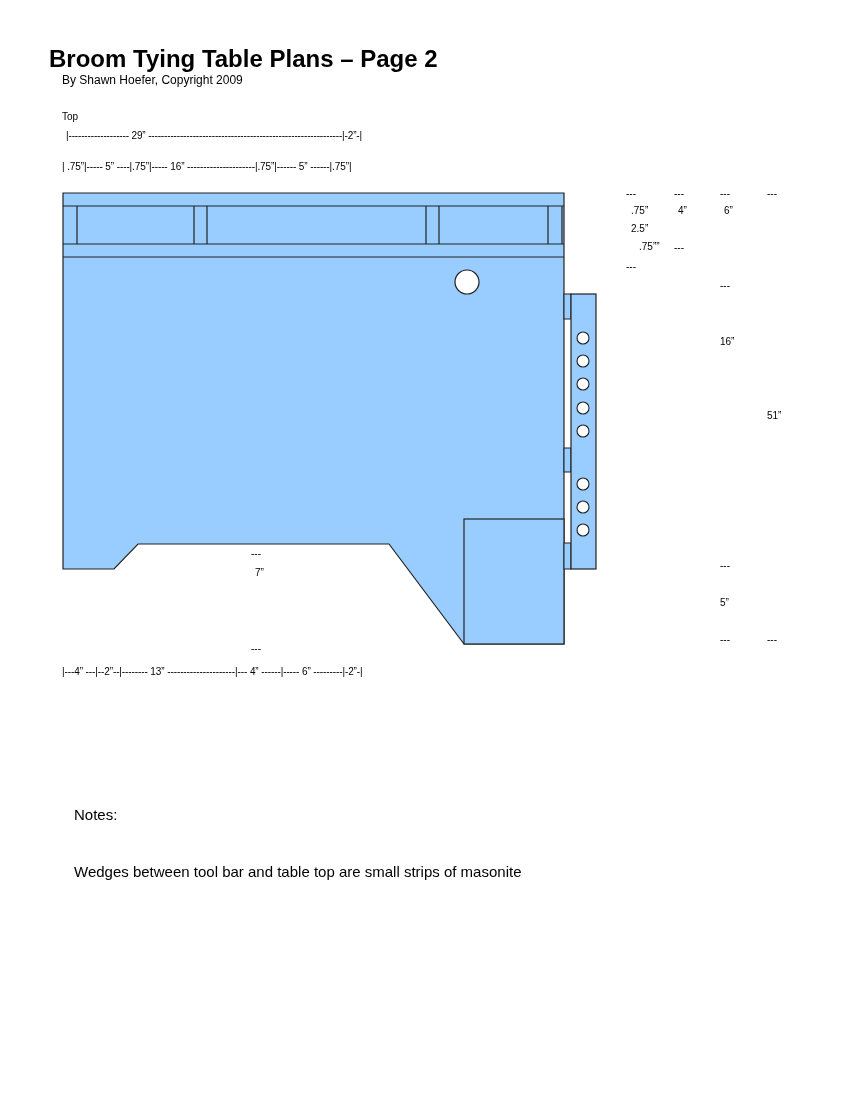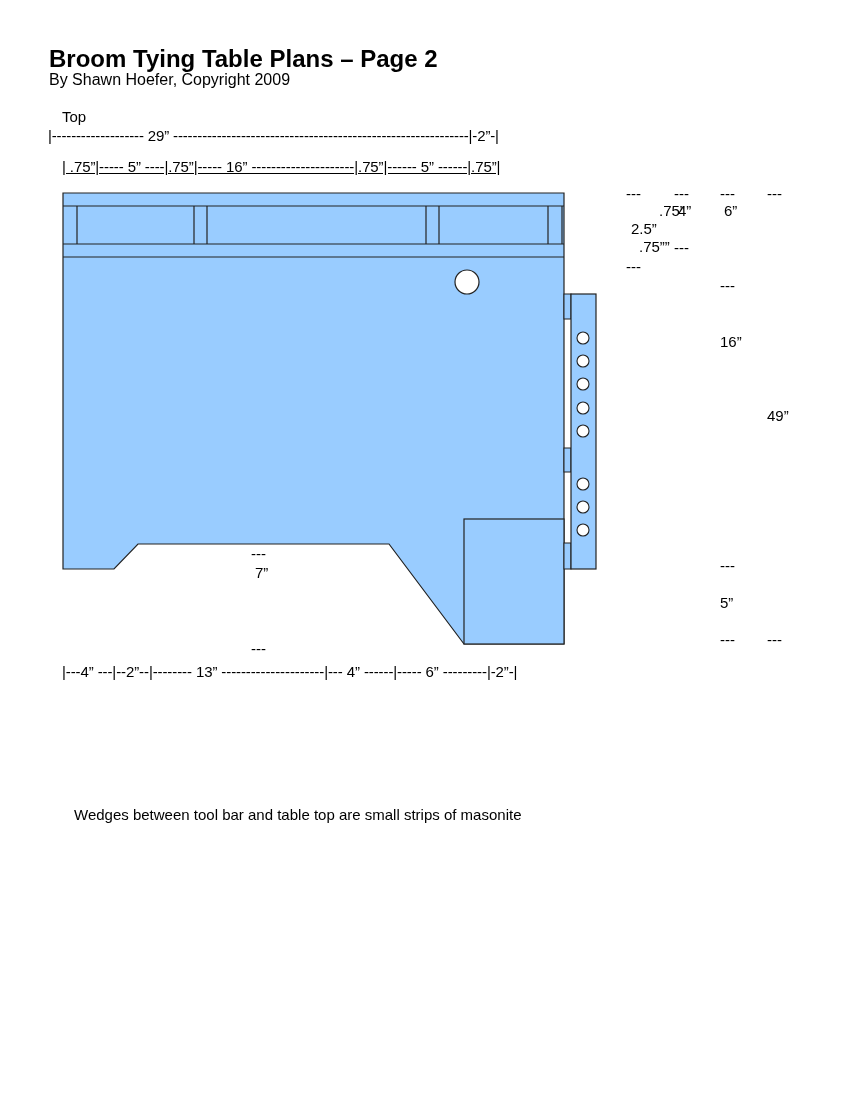--- a/index.html
+++ b/index.html
@@ -1,34 +1,34 @@
 <!DOCTYPE html>
 <html><head>
   <meta charset="utf-8">
   <style>
     html, body { margin: 0; padding: 0; background: #ffffff; }
     body { width: 850px; height: 1100px; position: relative; overflow: hidden;
            font-family: "Liberation Sans", sans-serif; color: #000; }
     .abs { position: absolute; white-space: pre; }
     .title { left: 49px; top: 45px; font-size: 24px; font-weight: bold; line-height: 28px; }
-    .subtitle { left: 49px; top: 73px; font-size: 16px; line-height: 14px; }
-    .lbl { font-size: 15px; line-height: 17px; }
+    .subtitle { left: 62px; top: 73px; font-size: 12px; line-height: 14px; }
+    .lbl { font-size: 10px; line-height: 17px; }
     svg.drawing { position: absolute; left: 0; top: 0; }
     .notes { left: 74px; top: 769px; font-size: 15px; line-height: 18.7px; }
     .notes div { white-space: pre; }
   </style>
 </head>
 <body>
 
 <div class="abs title">Broom Tying Table Plans – Page 2</div>
 <div class="abs subtitle">By Shawn Hoefer, Copyright 2009</div>
 
 <div class="abs lbl" style="left:62px; top:108px;">Top</div>
-<div class="abs lbl" style="left:48px; top:127px; letter-spacing:-0.15px;">|------------------- 29” -------------------------------------------------------------|-2”-|</div>
-<div class="abs lbl" style="left:62px; top:158px; letter-spacing:-0.1px;text-decoration:underline;">| .75”|----- 5” ----|.75”|----- 16” ---------------------|.75”|------ 5” ------|.75”|</div>
+<div class="abs lbl" style="left:66px; top:127px; letter-spacing:-0.15px;">|------------------- 29” -------------------------------------------------------------|-2”-|</div>
+<div class="abs lbl" style="left:62px; top:158px; letter-spacing:-0.1px;">| .75”|----- 5” ----|.75”|----- 16” ---------------------|.75”|------ 5” ------|.75”|</div>
 
 <svg class="drawing" width="850" height="1100" viewBox="0 0 850 1100">
 
   <path d="M63,193 L564,193 L564,644 L464,644 L389,544 L138,544 L114,569 L63,569 Z" fill="#99CCFF" stroke="#222" stroke-width="1.2"></path>
 
   <line x1="63" y1="206" x2="564" y2="206" stroke="#222" stroke-width="1.2"></line>
   <line x1="63" y1="244" x2="564" y2="244" stroke="#222" stroke-width="1.2"></line>
   <line x1="63" y1="257" x2="564" y2="257" stroke="#222" stroke-width="1.2"></line>
 
   <line x1="77" y1="206" x2="77" y2="244" stroke="#222" stroke-width="1.2"></line>
@@ -55,40 +55,41 @@
     <circle cx="583" cy="408" r="6" fill="#fff" stroke="#222" stroke-width="1.1"></circle>
     <circle cx="583" cy="431" r="6" fill="#fff" stroke="#222" stroke-width="1.1"></circle>
     <circle cx="583" cy="484" r="6" fill="#fff" stroke="#222" stroke-width="1.1"></circle>
     <circle cx="583" cy="507" r="6" fill="#fff" stroke="#222" stroke-width="1.1"></circle>
     <circle cx="583" cy="530" r="6" fill="#fff" stroke="#222" stroke-width="1.1"></circle>
   </g>
 </svg>
 
 <div id="side-dims">
     <div class="abs lbl" style="left: 626px; top: 185px;">---</div>
-    <div class="abs lbl" style="left: 631px; top: 202px; margin-left: 28px;">.75”</div>
+    <div class="abs lbl" style="left: 631px; top: 202px;">.75”</div>
     <div class="abs lbl" style="left: 631px; top: 220px;">2.5”</div>
     <div class="abs lbl" style="left: 631px; top: 238px; margin-left: 8px;">.75””</div>
     <div class="abs lbl" style="left: 626px; top: 258px;">---</div>
     <div class="abs lbl" style="left: 674px; top: 185px;">---</div>
     <div class="abs lbl" style="left: 678px; top: 202px;">4”</div>
     <div class="abs lbl" style="left: 674px; top: 239px;">---</div>
     <div class="abs lbl" style="left: 720px; top: 185px;">---</div>
     <div class="abs lbl" style="left: 724px; top: 202px;">6”</div>
     <div class="abs lbl" style="left: 720px; top: 277px;">---</div>
     <div class="abs lbl" style="left: 720px; top: 333px;">16”</div>
     <div class="abs lbl" style="left: 720px; top: 557px;">---</div>
     <div class="abs lbl" style="left: 720px; top: 594px;">5”</div>
     <div class="abs lbl" style="left: 720px; top: 631px;">---</div>
     <div class="abs lbl" style="left: 767px; top: 185px;">---</div>
-    <div class="abs lbl" style="left: 767px; top: 407px;">49”</div>
+    <div class="abs lbl" style="left: 767px; top: 407px;">51”</div>
     <div class="abs lbl" style="left: 767px; top: 631px;">---</div>
     <div class="abs lbl" style="left: 251px; top: 545px;">---</div>
     <div class="abs lbl" style="left: 255px; top: 564px;">7”</div>
     <div class="abs lbl" style="left: 251px; top: 640px;">---</div>
   </div>
 
 <div class="abs lbl" style="left:62px; top:663px; letter-spacing:-0.1px;">|---4” ---|--2”--|-------- 13” ---------------------|--- 4” ------|----- 6” ---------|-2”-|</div>
 
 <div class="abs notes">
+  <div>Notes:</div>
   <div>Wedges between tool bar and table top are small strips of masonite</div>
   
 </div>
 
 </body></html>

